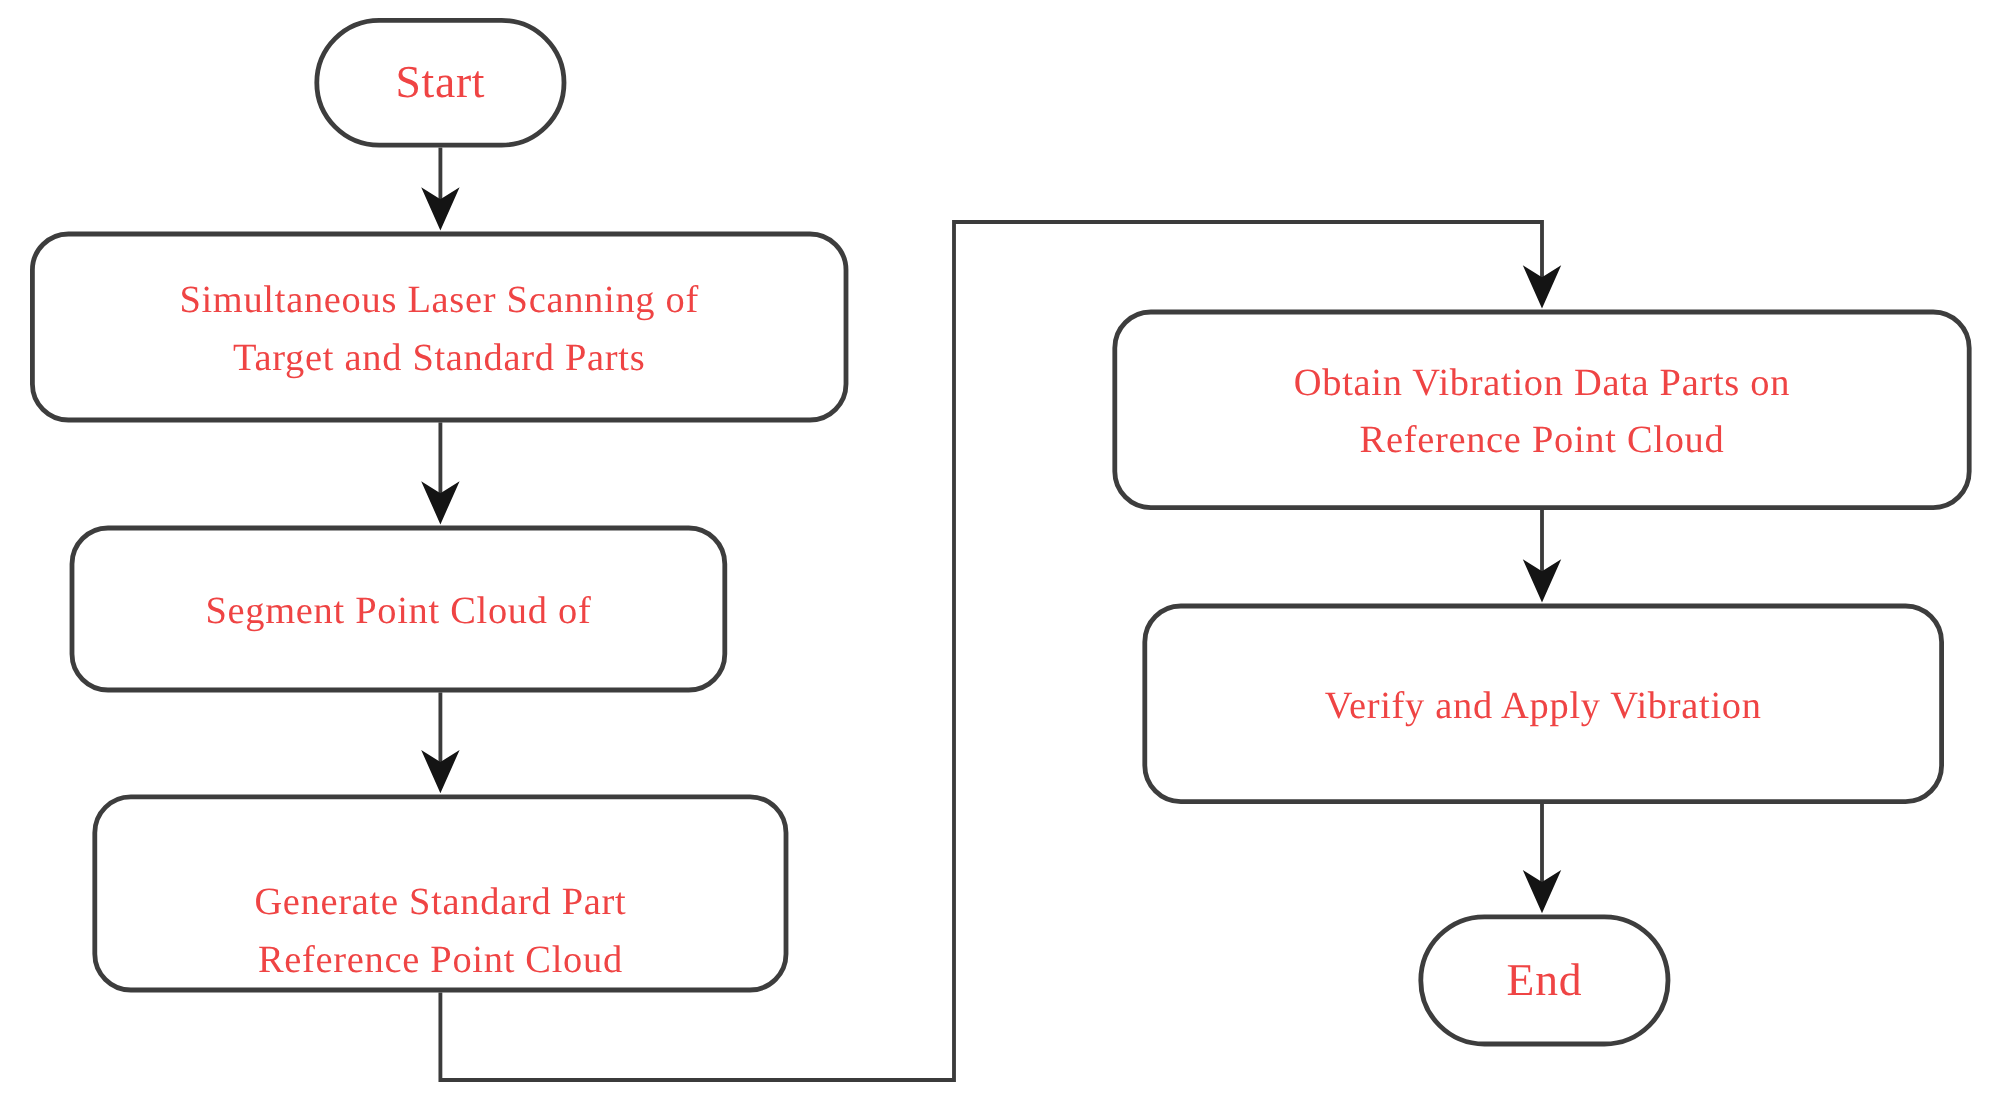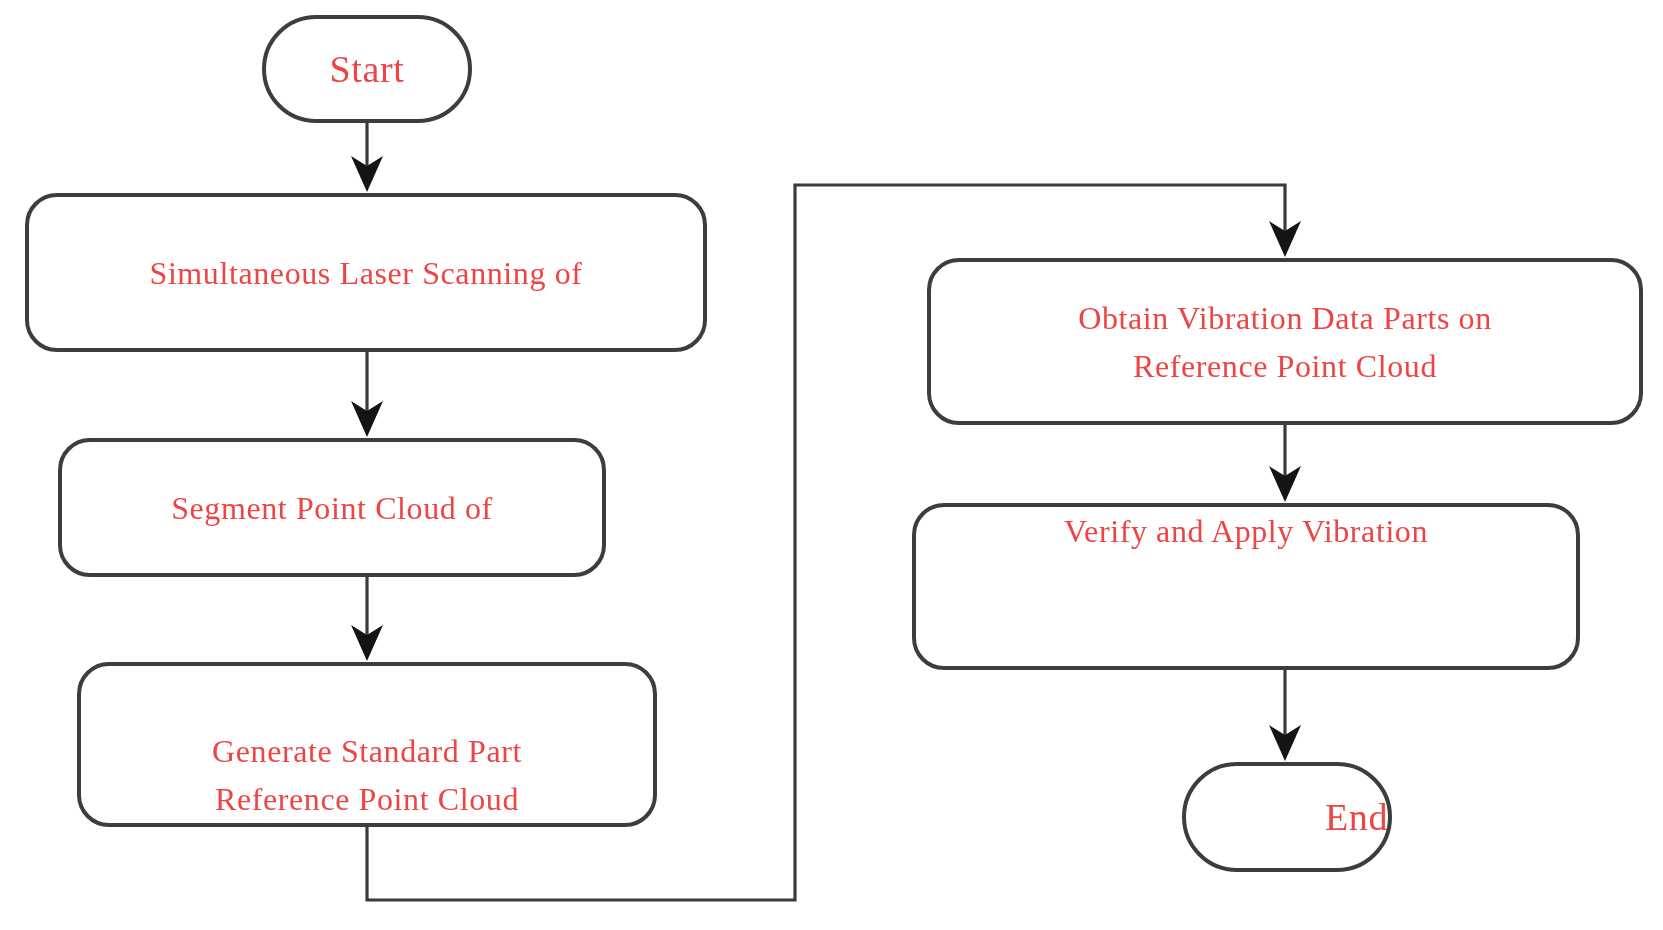--- a/index.html
+++ b/index.html
@@ -49,22 +49,22 @@
     line-height: 1.5;
   }
   .terminator {
     font-size: 38px;
   }
   .n-start  { left:  262px; top:  15px; width: 210px; height: 108px; border-radius: 54px; }
   .n-scan   { left:   25px; top: 193px; width: 682px; height: 159px; }
   .n-segment{ left:   58px; top: 438px; width: 548px; height: 139px; }
   .n-generate{ left:  77px; top: 662px; width: 580px; height: 165px; justify-content: flex-end; }
   .n-obtain { left:  927px; top: 258px; width: 716px; height: 167px; }
-  .n-verify { left:  912px; top: 503px; width: 668px; height: 167px; justify-content: space-between; }
-  .n-end    { left: 1182px; top: 762px; width: 210px; height: 110px; border-radius: 55px; align-items: flex-end; }
+  .n-verify { left:  952px; top: 503px; width: 668px; height: 167px; }
+  .n-end    { left: 1182px; top: 762px; width: 210px; height: 110px; border-radius: 55px; }
   .line { white-space: nowrap; }
 </style>
 </head>
 <body>
 
 <div class="canvas">
 
   <svg class="edges" viewBox="0 0 1663 930" aria-hidden="true">
 
     <path d="M367 123 L367 168"></path>
@@ -85,20 +85,21 @@
     <path d="M1285 670 L1285 737"></path>
     <polygon points="1285,761 1269,725 1285,735 1301,725"></polygon>
   </svg>
 
   <div class="node terminator n-start">
     <span class="line">Start</span>
   </div>
 
   <div class="node process n-scan">
     <div class="line">Simultaneous Laser Scanning of</div>
+    <div class="line">Target and Standard Parts</div>
   </div>
 
   <div class="node process n-segment">
     <div class="line">Segment Point Cloud of</div>
   </div>
 
   <div class="node process n-generate">
     <div class="line">Generate Standard Part</div>
     <div class="line">Reference Point Cloud</div>
   </div>

